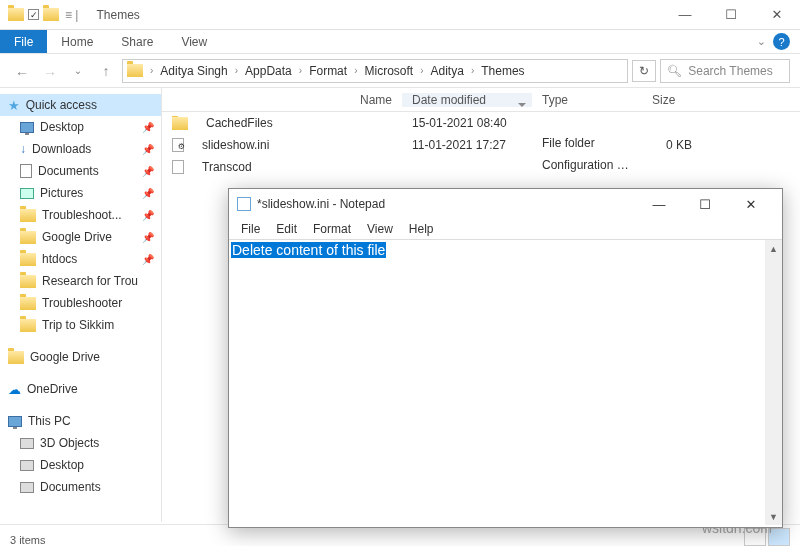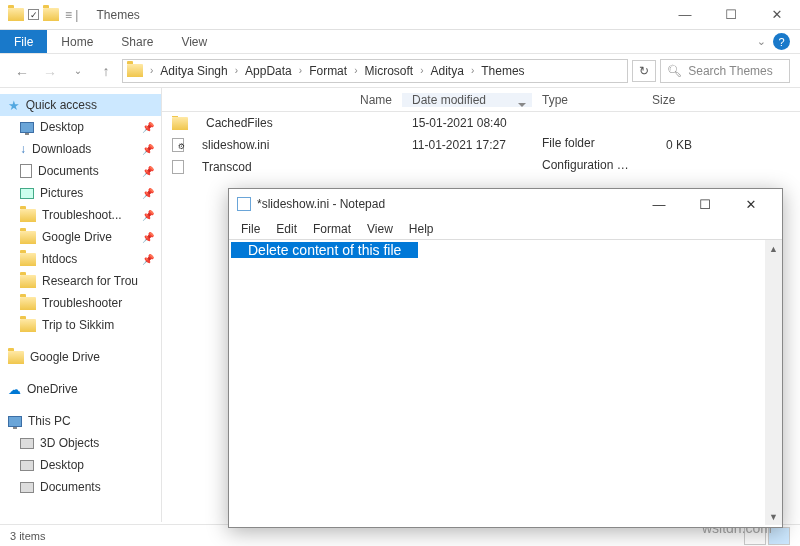--- a/index.html
+++ b/index.html
@@ -36,35 +36,35 @@
     .col.date::after { content: ''; position: absolute; right: 6px; top: 10px; border-left: 4px solid transparent; border-right: 4px solid transparent; border-top: 4px solid #888; }
     .col.type { width: 110px; }
     .col.size { width: 60px; }
     .file-list { flex: 1; }
     .file-row { height: 22px; display: flex; align-items: center; font-size: 12px; color: #333; }
     .file-row .cell { padding: 0 10px; overflow: hidden; text-overflow: ellipsis; white-space: nowrap; }
     .file-row .cell.name { width: 240px; display: flex; align-items: center; gap: 18px; }
     .file-row .cell.date { width: 130px; }
     .file-row .cell.type { width: 110px; margin-top: 40px; }
     .file-row .cell.size { width: 60px; text-align: right; }
-    .status-bar { height: 22px; border-top: 1px solid #e5e5e5; display: flex; align-items: center; padding: 0 10px; font-size: 11px; color: #555; position: absolute; bottom: 0; left: 0; right: 0; background: #fff; }
+    .status-bar { height: 22px; border-top: 1px solid #e5e5e5; display: flex; align-items: flex-end; padding: 0 10px; font-size: 11px; color: #555; position: absolute; bottom: 0; left: 0; right: 0; background: #fff; }
     .status-bar .view-btns { margin-left: auto; display: flex; gap: 2px; }
     .status-bar .view-btn { width: 22px; height: 18px; border: 1px solid #ccc; }
     .status-bar .view-btn.active { background: #cce8ff; }
     .watermark { position: absolute; bottom: 10px; right: 28px; font-size: 14px; color: #aaa; }
     
     .notepad { position: absolute; left: 228px; top: 160px; width: 555px; height: 340px; background: #fff; border: 1px solid #888; box-shadow: 0 4px 20px rgba(0,0,0,0.3); margin-top: 28px; }
     .np-title { height: 30px; display: flex; align-items: center; padding: 0 8px; background: #fff; }
     .np-title-text { margin-left: 6px; font-size: 12px; color: #333; }
     .np-btns { margin-left: auto; display: flex; }
     .np-btn { width: 46px; height: 30px; display: flex; align-items: center; justify-content: center; color: #333; font-size: 13px; }
     .np-menu { height: 20px; display: flex; align-items: center; gap: 4px; padding: 0 6px; font-size: 12px; color: #333; }
     .np-menu span { padding: 0 6px; }
     .np-body { height: 286px; border-top: 1px solid #ddd; position: relative; padding: 2px; }
-    .np-sel { background: #0078d7; color: #fff; padding: 0 17px; font-size: 14px; }
+    .np-sel { background: #0078d7; color: #fff; padding: 0 1px; font-size: 14px; }
     .np-scroll { position: absolute; right: 0; top: 0; bottom: 0; width: 17px; background: #f0f0f0; }
     .np-scroll-arrow { width: 17px; height: 17px; display: flex; align-items: center; justify-content: center; font-size: 9px; color: #666; }
     .np-ico { width: 14px; height: 14px; background: #fff; border: 1px solid #6aa5d8; position: relative; display: inline-block; }
     .monitor-ico { width: 14px; height: 11px; border: 1px solid #3c6ea5; background: #6aa5d8; display: inline-block; position: relative; }
     .monitor-ico::after { content: ''; position: absolute; bottom: -3px; left: 4px; width: 4px; height: 2px; background: #888; }
     .cloud-ico { color: #0078d4; font-size: 13px; }
     .chk { width: 11px; height: 11px; border: 1px solid #888; display: inline-block; }
     .chk.checked::after { content: '✓'; font-size: 9px; color: #333; position: relative; top: -3px; left: 1px; }
   </style>
 </head>

